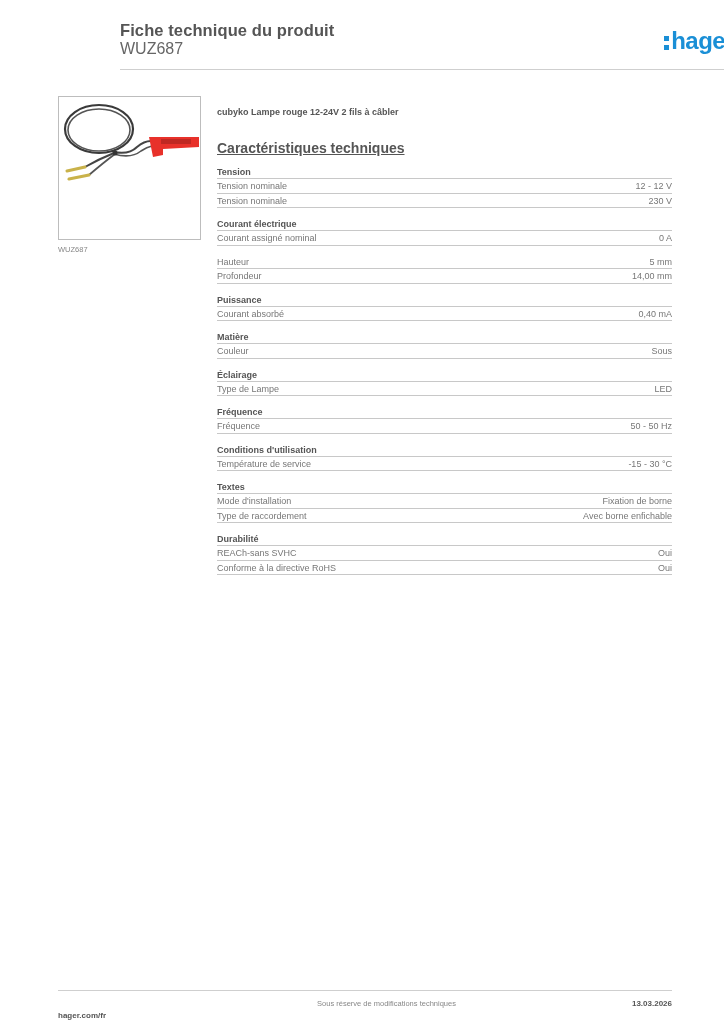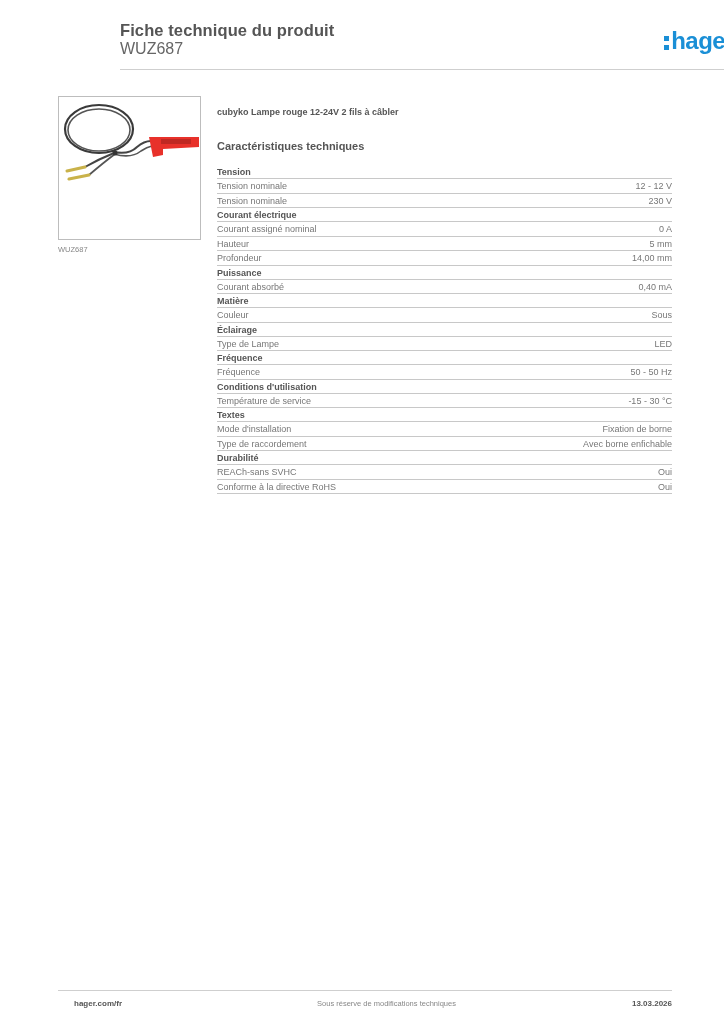--- a/index.html
+++ b/index.html
@@ -13,28 +13,28 @@
   .logo .dots { display: inline-block; width: 5px; height: 16px; position: relative; margin-right: 2px; vertical-align: -1px; }
   .logo .dots::before, .logo .dots::after { content: ""; position: absolute; left: 0; width: 5px; height: 5px; background: #1a8fd6; }
   .logo .dots::before { top: 2px; }
   .logo .dots::after { top: 11px; }
 
   .image-box { position: absolute; left: 58px; top: 96px; width: 143px; height: 144px; border: 1px solid #bdbdbd; background: #fff; }
   .image-caption { position: absolute; left: 58px; top: 245px; font-size: 7.5px; color: #888; }
 
   .content { position: absolute; left: 217px; top: 95px; width: 455px; }
   .product-name { font-size: 9px; font-weight: bold; color: #555; height: 33px; margin-top: 12px; }
-  .section-heading { font-size: 11px; font-weight: bold; color: #555; height: 25px; }
-  .group { }
+  .section-heading { font-size: 14px; font-weight: bold; color: #555; height: 25px; text-decoration: underline; }
+  .group { margin-bottom: 9px; }
   .group-title { font-size: 9px; font-weight: bold; color: #555; height: 14px; line-height: 14px; border-bottom: 1px solid #c8c8c8; }
   .row { display: flex; justify-content: space-between; height: 14.5px; line-height: 14px; font-size: 9px; color: #777; border-bottom: 1px solid #c8c8c8; }
   .row .val { text-align: right; }
 
   .footer { position: absolute; left: 58px; top: 990px; width: 614px; border-top: 1px solid #cfcfcf; height: 20px; }
-  .footer-left { position: absolute; left: 0; top: 8px; font-size: 8px; font-weight: bold; color: #555; margin-left: 16px; }
+  .footer-left { position: absolute; left: 0; top: 20px; font-size: 8px; font-weight: bold; color: #555; }
   .footer-center { position: absolute; left: 0; right: 0; top: 8px; text-align: center; font-size: 7.5px; color: #888; padding-left: 43px; }
   .footer-right { position: absolute; right: 0; top: 8px; font-size: 8px; font-weight: bold; color: #555; }
 </style>
 </head>
 <body>
 
 <div class="header">
   <div class="title">Fiche technique du produit</div>
   <div class="subtitle">WUZ687</div>
   <div class="logo"><span class="dots"></span><span>hager</span></div>

